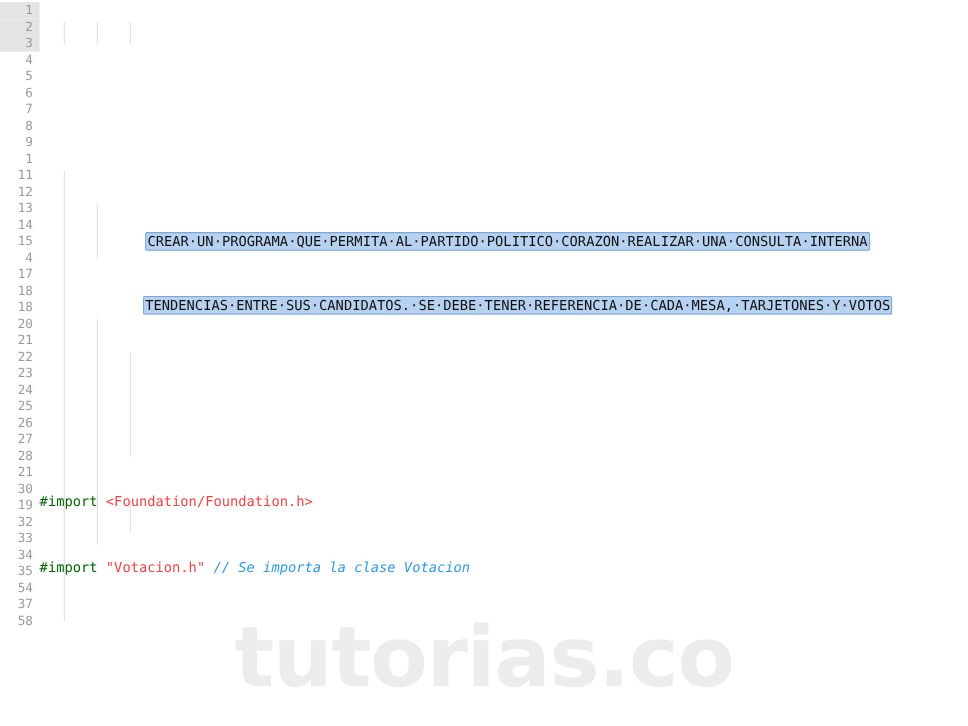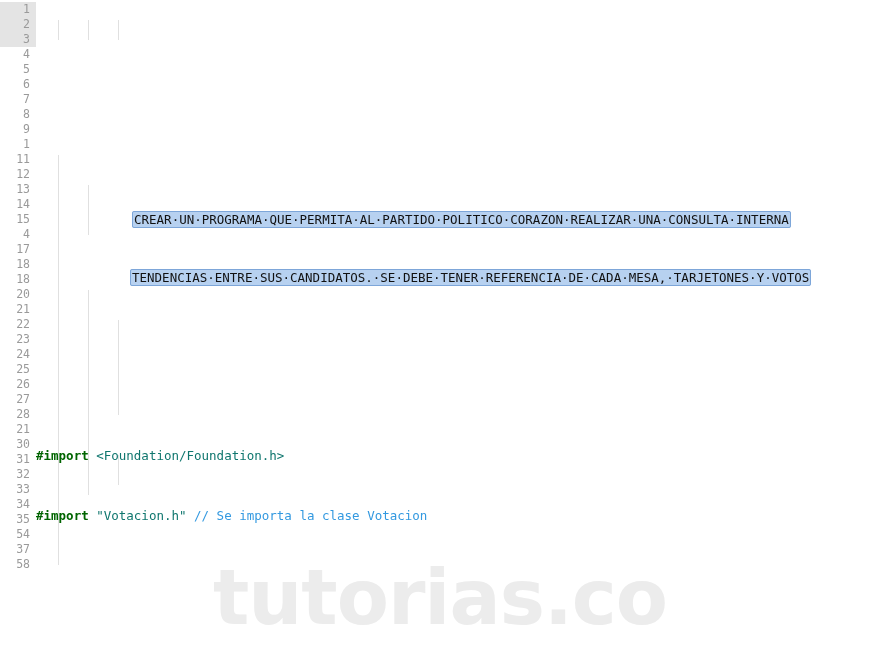--- a/index.html
+++ b/index.html
@@ -73,23 +73,23 @@
   #g2{left:52px;top:185px;height:50px;}
   #g3{left:52px;top:290px;height:170px;}
   #g4{left:82px;top:320px;height:95px;}
   #g5{left:52px;top:455px;height:40px;}
   #g6{left:82px;top:455px;height:30px;}
   #g7{left:22px;top:20px;height:20px;}
   #g8{left:52px;top:20px;height:20px;}
   #g9{left:82px;top:20px;height:20px;}
 
   .txt{position:relative;z-index:1;}        
-  .pre  {color:#006400;font-weight:700;}        
-  .hdr  {color:#0f766e;}                        
-  .cmt  {color:#3399e0;}
+  .pre  {color:#006400;font-weight:400;}        
+  .hdr  {color:#ef4444;}                        
+  .cmt  {color:#3399e0;font-style:italic;}
 
   
   .sel .txt{
     background:#b7d1f0;
     border:1px solid #7da6d9;
     border-radius:2px;
     padding:0 1px;
     box-decoration-break:clone;
     -webkit-box-decoration-break:clone;
     color:#111111;
@@ -127,21 +127,21 @@
     <div class="ln">21</div>
     <div class="ln">22</div>
     <div class="ln">23</div>
     <div class="ln">24</div>
     <div class="ln">25</div>
     <div class="ln">26</div>
     <div class="ln">27</div>
     <div class="ln">28</div>
     <div class="ln">21</div>
     <div class="ln">30</div>
-    <div class="ln">31</div>
+    <div class="ln">19</div>
     <div class="ln">32</div>
     <div class="ln">33</div>
     <div class="ln">34</div>
     <div class="ln">35</div>
     <div class="ln">54</div>
     <div class="ln">37</div>
     <div class="ln">58</div>
   </div>
 
   <div id="code">

